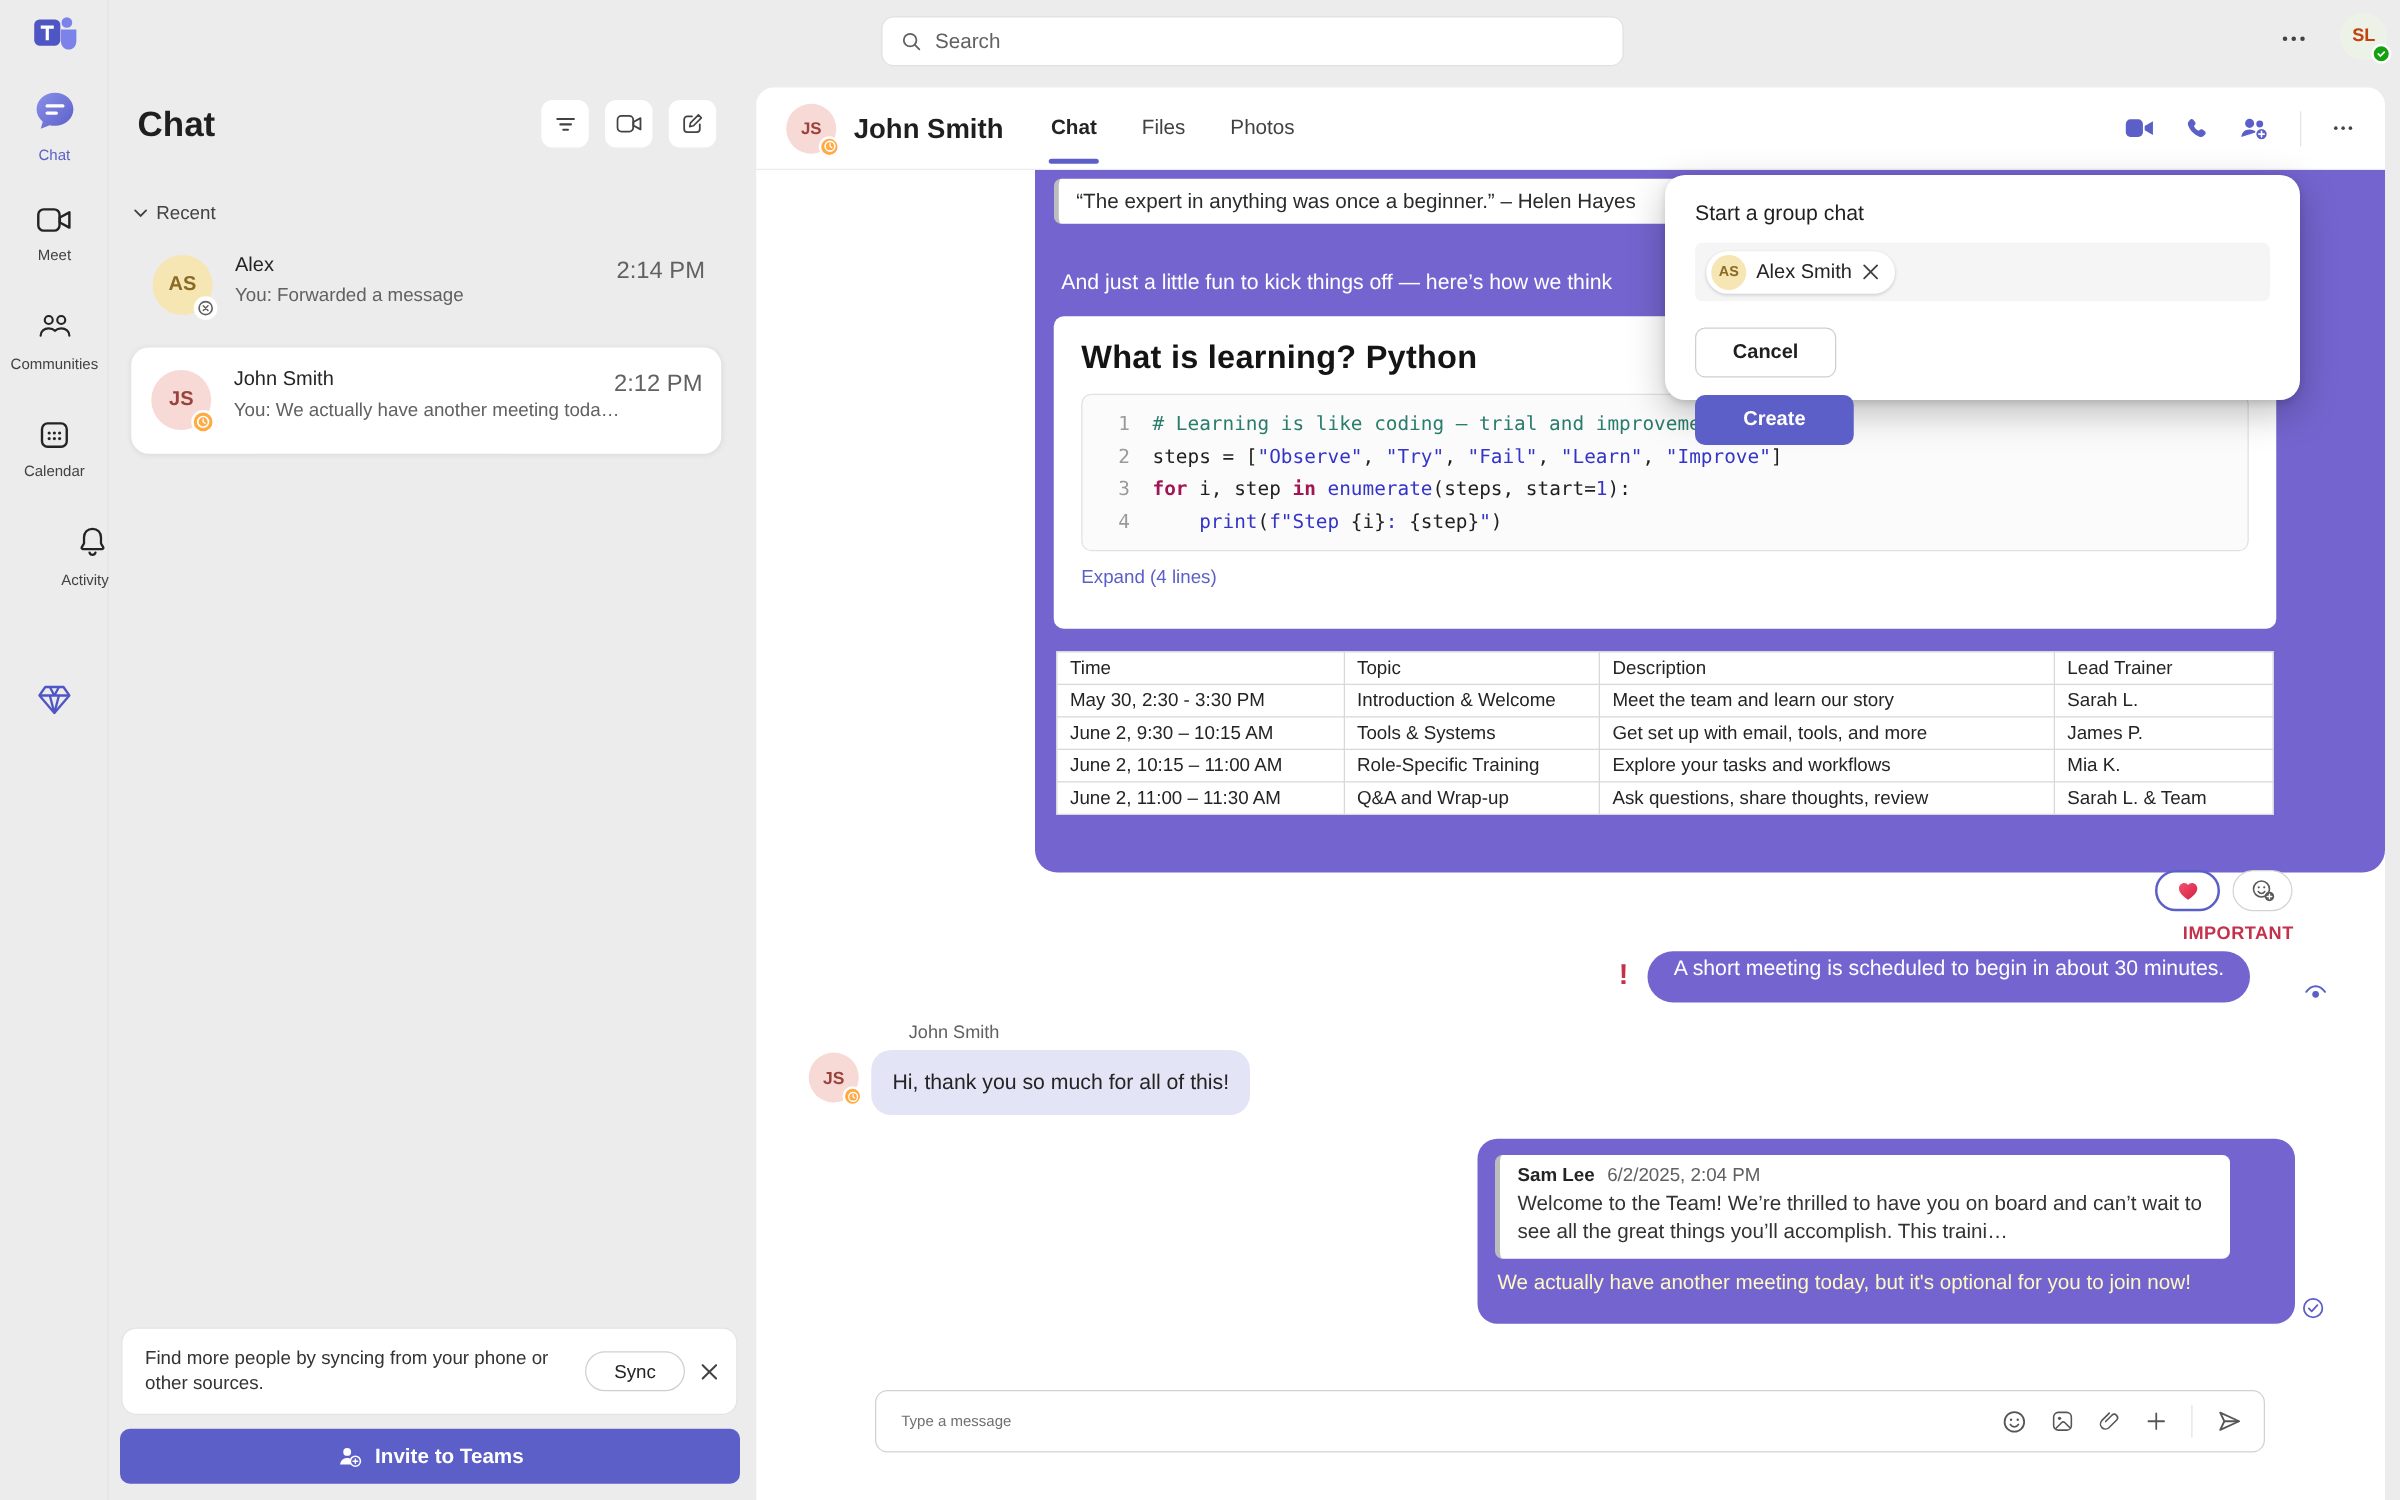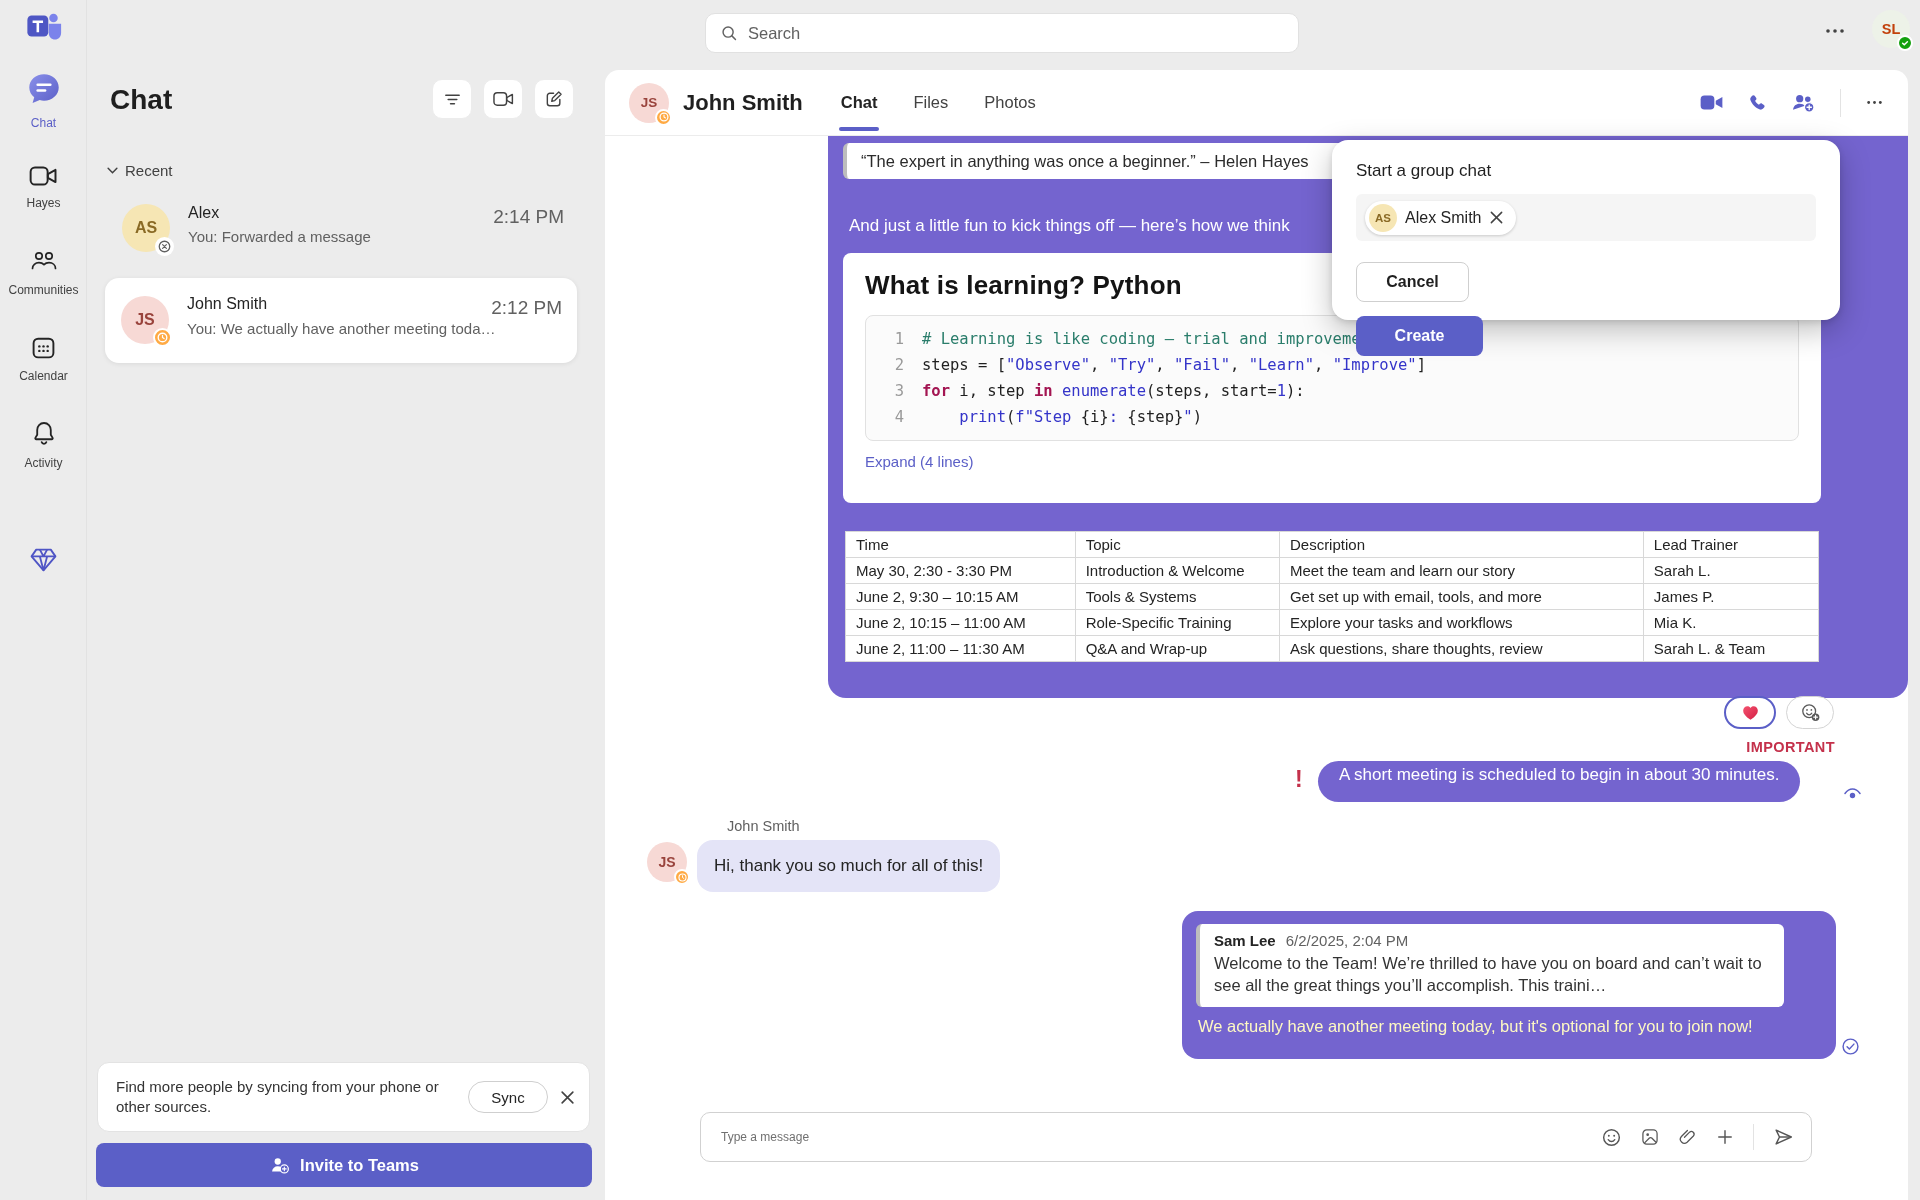--- a/index.html
+++ b/index.html
@@ -74,21 +74,21 @@
     font-family:"DejaVu Sans Mono","Liberation Mono",monospace; font-size:15.5px; line-height:26px; }
   .code-line { display:flex; }
   .ln { width:24px; text-align:right; color:#9a9a9a; margin-right:18px; flex:none; }
   .lt { white-space:pre; color:#1f1f1f; }
   .tok-com { color:#2a7d6b; }
   .tok-str { color:#3434c9; }
   .tok-fn  { color:#3434c9; }
   .tok-num { color:#3434c9; }
   .tok-kw  { color:#a31552; font-weight:bold; }
   #expand-link { margin-top:12px; color:#5b5fc7; font-size:15px; cursor:pointer; display:inline-block; }
-  #schedule-table { position:absolute; left:17px; top:395px; width:974px; border-collapse:collapse; background:#fff; font-size:15px; }
+  #schedule-table { position:absolute; left:17px; top:385px; width:974px; border-collapse:collapse; background:#fff; font-size:15px; }
   #schedule-table th, #schedule-table td { border:1px solid #d8d8d8; padding:3px 10px; text-align:left; font-weight:normal; color:#242424; height:26px; white-space:nowrap; }
 
   
   .pill { position:absolute; height:33px; background:#fff; border-radius:17px; display:flex; align-items:center; justify-content:center; cursor:pointer; }
   #heart-pill { left:1119px; top:560px; width:52px; border:2px solid #5b5fc7; }
   #addreact-pill { left:1181px; top:560px; width:48px; border:1.5px solid #d4d4d4; }
   #important-label { position:absolute; right:73px; top:603px; color:#c4314b; font-weight:bold; font-size:14.5px; letter-spacing:.4px; }
   #important-msg { position:absolute; left:713px; top:625px; height:41px; background:#7464cf; border-radius:21px;
     display:flex; align-items:flex-end; padding:17px 21px; color:#fff; font-size:17px; }
   #important-mark { position:absolute; left:690px; top:630px; color:#c4314b; font-weight:800; font-size:23px; }
@@ -156,21 +156,21 @@
         <rect x="12" y="14.2" width="16" height="2.7" rx="1.35" fill="#fff"></rect>
         <rect x="12" y="20.2" width="10.5" height="2.7" rx="1.35" fill="#fff"></rect>
       </svg>
       <span class="lbl">Chat</span>
     </div>
     <div class="rail-item" style="top:164px;">
       <svg class="rail-icon" width="29" height="24" viewBox="0 0 26 22">
         <rect x="1.2" y="3.2" width="15.6" height="15.6" rx="4" fill="none" stroke="#242424" stroke-width="1.8"></rect>
         <path d="M17 9.2l7-3.8v11.2l-7-3.8z" fill="none" stroke="#242424" stroke-width="1.8" stroke-linejoin="round"></path>
       </svg>
-      <span class="lbl">Hayes</span>
+      <span class="lbl">Meet</span>
     </div>
     <div class="rail-item" style="top:248px;">
       <svg class="rail-icon" width="30" height="27" viewBox="0 0 30 27">
         <circle cx="10" cy="8" r="3.2" fill="none" stroke="#242424" stroke-width="1.7"></circle>
         <circle cx="20" cy="8" r="3.2" fill="none" stroke="#242424" stroke-width="1.7"></circle>
         <path d="M3.5 20.5c0-3.4 2.8-5.8 6.5-5.8 2 0 3.8.7 5 1.9 1.2-1.2 3-1.9 5-1.9 3.7 0 6.5 2.4 6.5 5.8" fill="none" stroke="#242424" stroke-width="1.7" stroke-linecap="round"></path>
       </svg>
       <span class="lbl">Communities</span>
     </div>
     <div class="rail-item" style="top:334px;">
@@ -180,21 +180,21 @@
           <circle cx="8.3" cy="11" r="1.1"></circle>
             <circle cx="12" cy="11" r="1.1"></circle>
             <circle cx="15.7" cy="11" r="1.1"></circle>
           <circle cx="8.3" cy="15" r="1.1"></circle>
             <circle cx="12" cy="15" r="1.1"></circle>
             <circle cx="15.7" cy="15" r="1.1"></circle>
         </g>
       </svg>
       <span class="lbl">Calendar</span>
     </div>
-    <div class="rail-item" style="top:420px;">
+    <div class="rail-item" style="top:420px;text-align:right;">
       <svg class="rail-icon" width="26" height="28" viewBox="0 0 24 26">
         <path d="M12 2.8c3.8 0 6.3 2.9 6.3 6.4v4.5l1.7 2.9c.3.6-.1 1.3-.8 1.3H4.8c-.7 0-1.1-.7-.8-1.3l1.7-2.9V9.2c0-3.5 2.5-6.4 6.3-6.4z" fill="none" stroke="#242424" stroke-width="1.7" stroke-linejoin="round"></path>
         <path d="M9.8 20.5a2.3 2.3 0 0 0 4.4 0" fill="none" stroke="#242424" stroke-width="1.7" stroke-linecap="round"></path>
       </svg>
       <span class="lbl">Activity</span>
     </div>
     <div class="rail-item" style="top:548px;">
       <svg class="rail-icon" width="27" height="24" viewBox="0 0 26 23">
         <g fill="none" stroke="#4f55c5" stroke-width="1.8" stroke-linejoin="round">
           <path d="M6 1.5h14l4.5 6.5L13 21.5 1.5 8z"></path>

